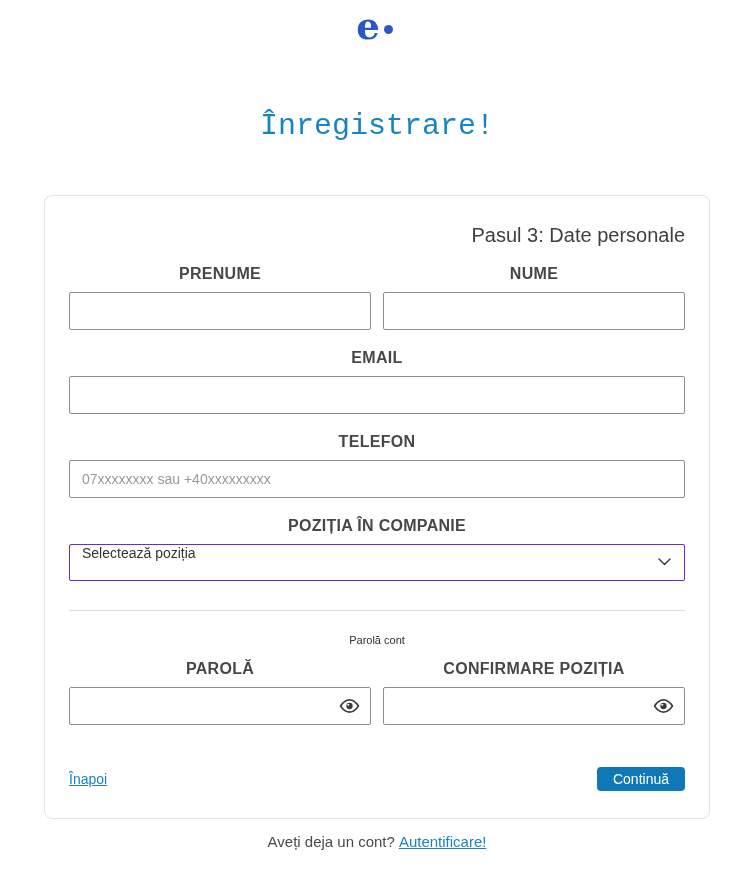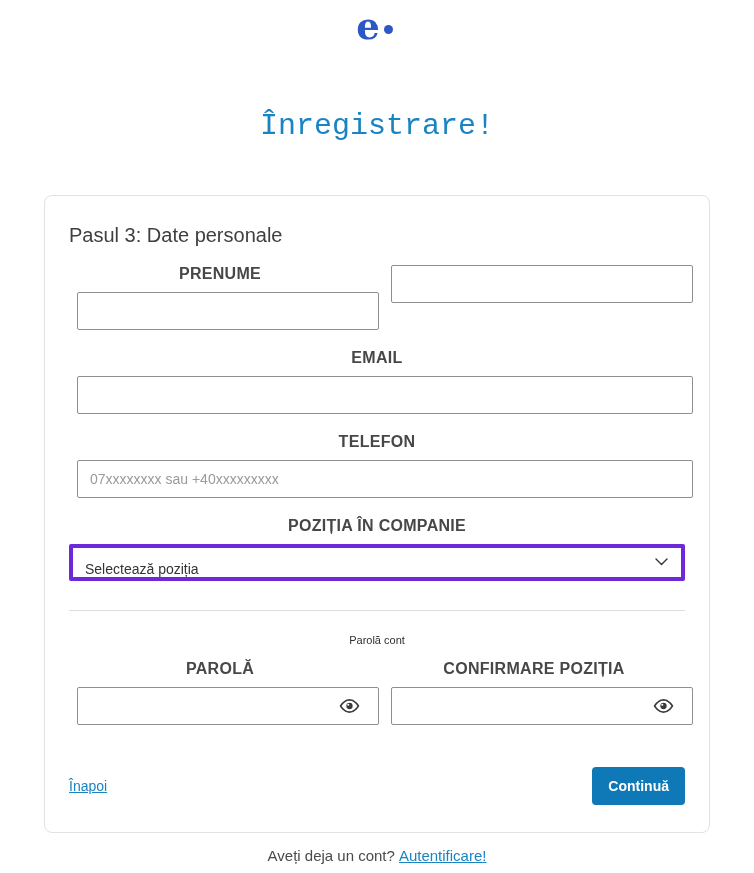--- a/index.html
+++ b/index.html
@@ -47,21 +47,21 @@
   
   .card {
     width: 666px;
     margin: 52px auto 0;
     border: 1px solid #e2e2e2;
     border-radius: 8px;
     padding: 28px 24px 27px;
     background: #ffffff;
   }
   .card-title {
-    text-align: left;
+    text-align: right;
     font-size: 20px;
     font-weight: 400;
     color: #3f3f3f;
     margin-bottom: 18px;
   }
 
   .field-group { margin-bottom: 19px; }
   .field-label {
     display: block;
     text-align: center;
@@ -75,37 +75,36 @@
     width: 100%;
     height: 38px;
     border: 1px solid #8f8f8f;
     border-radius: 2px;
     padding: 0 12px;
     font-size: 14px;
     font-family: "Liberation Sans", "DejaVu Sans", sans-serif;
     color: #333333;
     background: #ffffff;
     outline: none;
-    margin-left: 8px;
   }
   .text-input::placeholder { color: #9a9a9a; opacity: 1; }
 
   .two-col { display: flex; gap: 12px; }
   .two-col .col { flex: 1; }
 
   
   .select-box {
     position: relative;
     width: 100%;
     height: 37px;
-    border: 4px solid #6d28d9;
+    border: 1px solid #6d28d9;
     border-radius: 2px;
     background: #ffffff;
     display: flex;
-    align-items: flex-end;
+    align-items: flex-start;
     padding: 0 34px 0 12px;
     font-size: 14px;
     color: #333333;
     cursor: pointer;
   }
   .select-box .chevron {
     position: absolute;
     right: 13px;
     top: 50%;
     transform: translateY(-50%);
@@ -157,24 +156,23 @@
     cursor: pointer;
   }
   .continue-btn {
     background: #0e79b6;
     color: #ffffff;
     border: none;
     border-radius: 4px;
     font-size: 14px;
     font-family: "Liberation Sans", "DejaVu Sans", sans-serif;
     padding: 0 16px;
-    height: 38px;
+    height: 24px;
     min-width: 77px;
     cursor: pointer;
-    font-weight: bold;
   }
 
   
   .footer-row {
     margin-top: 14px;
     text-align: center;
     font-size: 15px;
     color: #4a4a4a;
     padding-bottom: 20px;
   }
@@ -199,20 +197,21 @@
 
 <div class="card">
   <h2 class="card-title">Pasul 3: Date personale</h2>
 
   <div class="two-col field-group">
     <div class="col">
       <label class="field-label">PRENUME</label>
       <input type="text" class="text-input" placeholder="" style="">
     </div>
     <div class="col">
+      <label class="field-label">NUME</label>
       <input type="text" class="text-input" placeholder="" style="">
     </div>
   </div>
 
   <div class="field-group">
     <label class="field-label">EMAIL</label>
     <input type="text" class="text-input" placeholder="" style="">
   </div>
 
   <div class="field-group">

